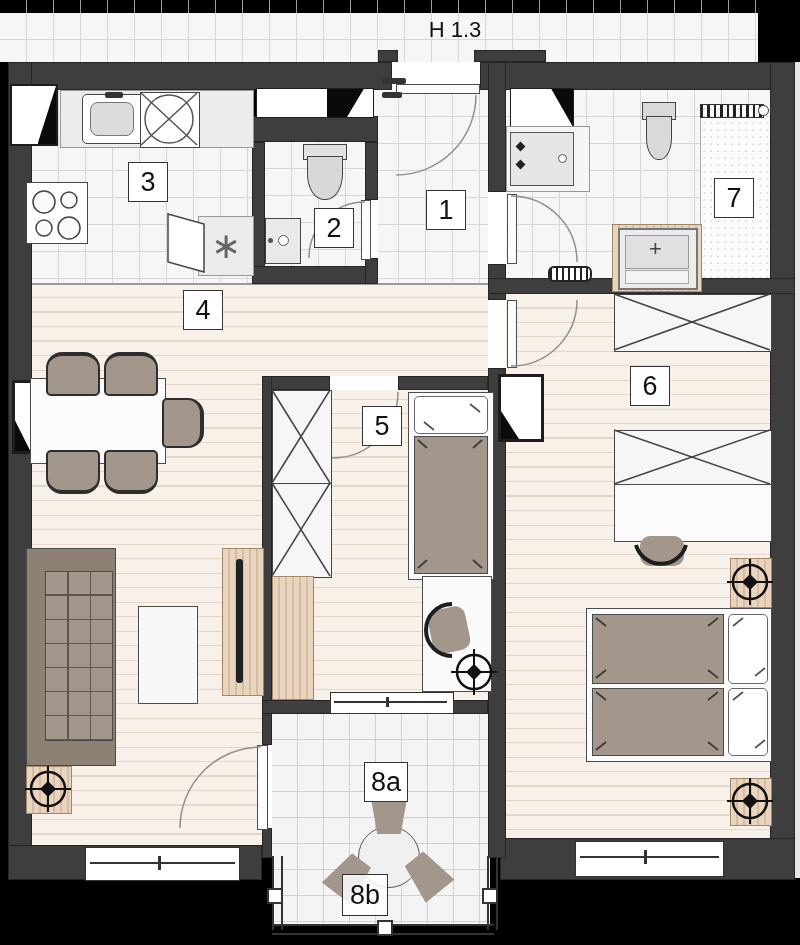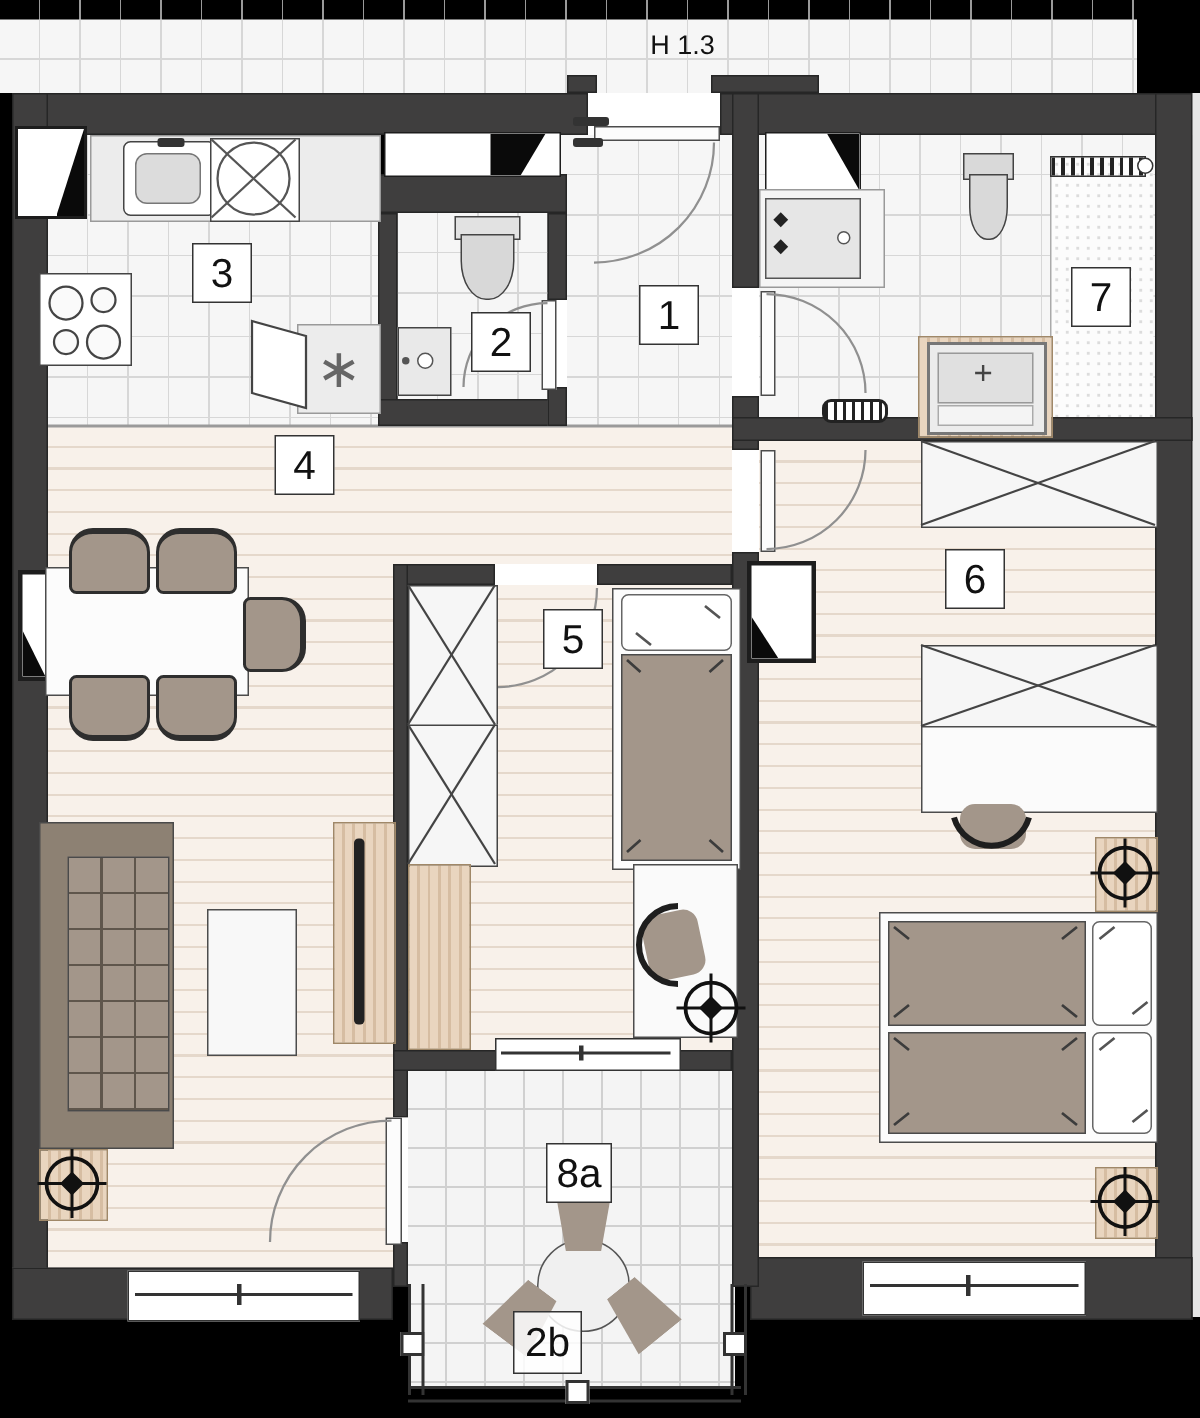--- a/index.html
+++ b/index.html
@@ -32,21 +32,21 @@
   .wedge{position:absolute;background:#0a0a0a;}
   svg{position:absolute;left:0;top:0;pointer-events:none;}
 </style>
 </head>
 <body>
 
 <div id="plan">
 
   <div class="abs corr-top" style="left:0;top:0;width:758px;height:13px;"></div>
   <div class="abs tile" style="left:0;top:13px;width:758px;height:49px;"></div>
-  <div class="abs" style="left:415px;top:15px;width:80px;height:30px;font-size:18px;color:#111;display:flex;align-items:center;justify-content:center;">H 1.3</div>
+  <div class="abs" style="left:415px;top:15px;width:80px;height:30px;font-size:22px;color:#111;display:flex;align-items:center;justify-content:center;">H 1.3</div>
 
   <div class="abs tile" style="left:32px;top:90px;width:220px;height:194px;"></div>
   <div class="abs tile" style="left:372px;top:90px;width:116px;height:194px;"></div>
   <div class="abs tile" style="left:265px;top:142px;width:100px;height:124px;"></div>
   <div class="abs tile" style="left:506px;top:90px;width:264px;height:188px;"></div>
   <div class="abs wood" style="left:32px;top:284px;width:456px;height:561px;"></div>
   <div class="abs wood" style="left:506px;top:294px;width:264px;height:544px;"></div>
   <div class="abs tile-lite" style="left:272px;top:714px;width:218px;height:212px;"></div>
   <div class="abs" style="left:32px;top:283px;width:456px;height:1.5px;background:#9a9a9a;"></div>
 
@@ -287,15 +287,15 @@
   </svg>
 
   <div class="abs label" style="left:426px;top:190px;width:38px;height:38px;">1</div>
   <div class="abs label" style="left:314px;top:208px;width:38px;height:38px;">2</div>
   <div class="abs label" style="left:128px;top:162px;width:38px;height:38px;">3</div>
   <div class="abs label" style="left:183px;top:290px;width:38px;height:38px;">4</div>
   <div class="abs label" style="left:362px;top:406px;width:38px;height:38px;">5</div>
   <div class="abs label" style="left:630px;top:366px;width:38px;height:38px;">6</div>
   <div class="abs label" style="left:714px;top:178px;width:38px;height:38px;">7</div>
   <div class="abs label" style="left:364px;top:762px;width:42px;height:38px;border-width:1px;">8a</div>
-  <div class="abs label" style="left:342px;top:874px;width:44px;height:40px;border-width:1px;background:rgba(255,255,255,0.85);">2b</div>
+  <div class="abs label" style="left:342px;top:874px;width:44px;height:40px;border-width:1px;background:rgba(255,255,255,0.85);">8b</div>
 
 </div>
 
 </body></html>

